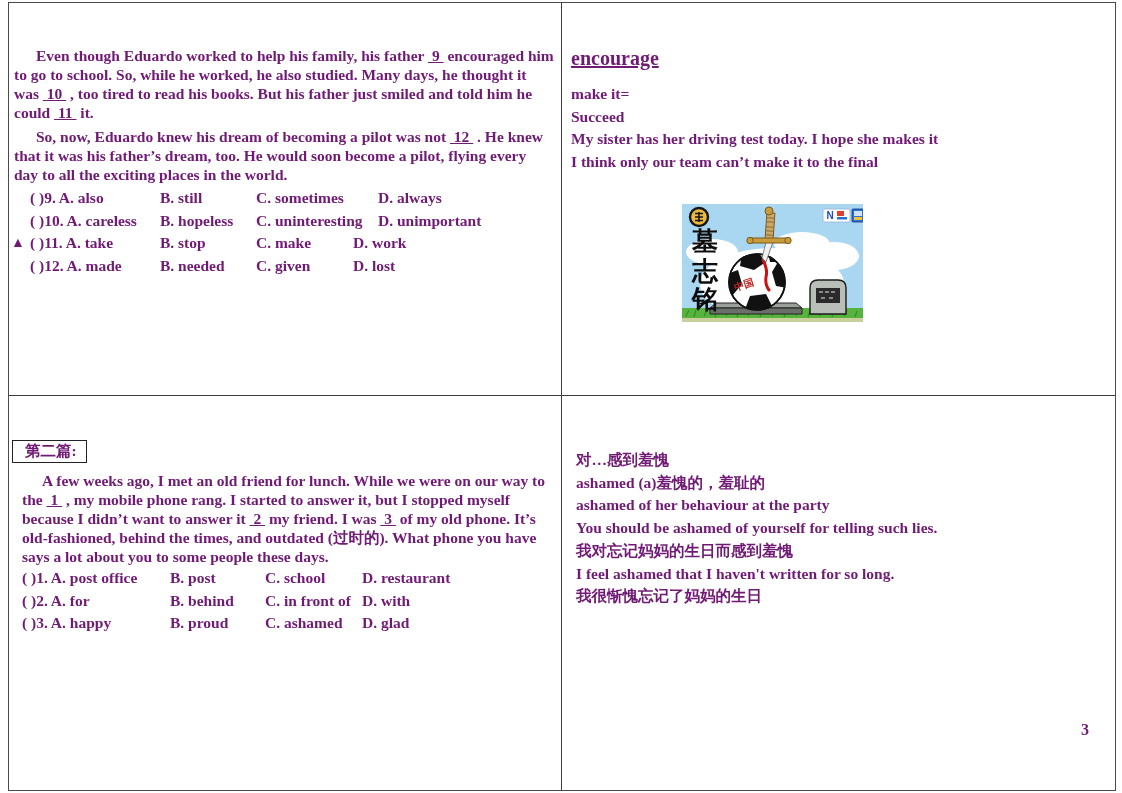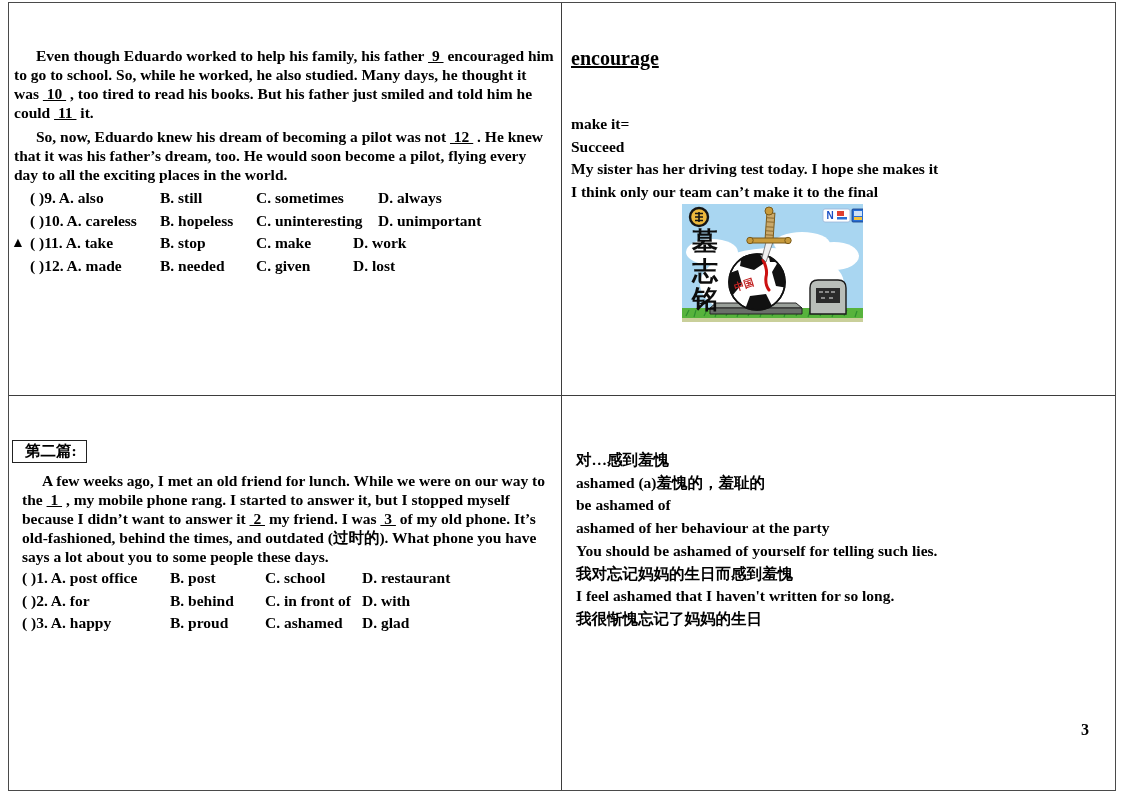--- a/index.html
+++ b/index.html
@@ -1,17 +1,17 @@
 <!DOCTYPE html>
 <html><head>
 <meta charset="utf-8">
 <style>
   html,body{margin:0;padding:0;background:#fff;}
   .canvas{position:relative;width:1122px;height:793px;background:#fff;overflow:hidden;
-          font-family:"Liberation Serif","DejaVu Serif",serif;font-weight:700;color:#000000;}
+          font-family:"Liberation Serif","DejaVu Serif",serif;font-weight:700;color:#701a75;}
   .sheet{position:absolute;left:8px;top:2px;width:1106px;height:787px;border:1px solid #4a4a4a;}
   .vdiv{position:absolute;left:552px;top:0;bottom:0;width:1px;background:#3d3d3d;}
   .hdiv{position:absolute;top:392px;left:0;right:0;height:1px;background:#3d3d3d;}
   .cell{position:absolute;overflow:hidden;}
   .cell.tl{left:0;top:0;width:552px;height:392px;}
   .cell.tr{left:553px;top:0;right:0;height:392px;}
   .cell.bl{left:0;top:393px;width:552px;bottom:0;}
   .cell.br{left:553px;top:393px;right:0;bottom:0;}
 
   .passage{position:absolute;left:5px;top:43px;width:540px;font-size:15.5px;line-height:19px;}
@@ -24,21 +24,21 @@
   .qrow{position:relative;padding-left:21px;line-height:22.6px;white-space:nowrap;}
   .qblock.bottom .qrow{padding-left:13px;}
   .qmarker{position:absolute;left:2px;top:0;font-size:14px;}
   .qc{display:inline-block;}
   .qblock.top .qc0{width:130px;} .qblock.top .qc1{width:96px;} .qblock.top .qc2{width:122px;}
   .qblock.top .qrow:nth-child(n+3) .qc2{width:97px;}
   .qblock.bottom .qc0{width:148px;} .qblock.bottom .qc1{width:95px;} .qblock.bottom .qc2{width:97px;}
 
   .headword{position:absolute;left:9px;top:44px;font-size:20px;line-height:22px;text-decoration:underline;}
   .nlines{position:absolute;font-size:15.5px;line-height:22.7px;}
-  .nlines.tr-notes{left:9px;top:110px;width:540px;}
+  .nlines.tr-notes{left:9px;top:80px;width:540px;}
   .nlines.br-notes{left:14px;top:53px;width:535px;}
   .nline{white-space:nowrap;}
 
   .seclabel{position:absolute;left:3px;top:44px;border:1px solid #222;padding:0 9px 2px 12px;
             font-size:15.5px;line-height:19px;}
   .passage.p2{left:13px;top:75px;width:530px;}
   .passage.p2 p{text-indent:20px;}
 
   .cartoon{position:absolute;left:120px;top:201px;width:181px;height:122px;display:block;}
 
@@ -166,21 +166,20 @@
         <div class="qrow"><span class="qc qc0">( )1. A. post office</span><span class="qc qc1">B. post</span><span class="qc qc2">C. school</span><span class="qc qc3">D. restaurant</span></div>
         <div class="qrow"><span class="qc qc0">( )2. A. for</span><span class="qc qc1">B. behind</span><span class="qc qc2">C. in front of</span><span class="qc qc3">D. with</span></div>
         <div class="qrow"><span class="qc qc0">( )3. A. happy</span><span class="qc qc1">B. proud</span><span class="qc qc2"> C. ashamed</span><span class="qc qc3">D. glad</span></div>
       </div>
     </div>
 
     <div class="cell br">
       <div class="nlines br-notes">
           <div class="nline">对…感到羞愧</div>
           <div class="nline">ashamed (a)羞愧的，羞耻的</div>
-          <div class="nline">be ashamed of</div>
           <div class="nline">ashamed of her behaviour at the party</div>
           <div class="nline">You should be ashamed of yourself for telling such lies.</div>
           <div class="nline">我对忘记妈妈的生日而感到羞愧</div>
           <div class="nline">I feel ashamed that I haven't written for so long.</div>
           <div class="nline">我很惭愧忘记了妈妈的生日</div>
         </div>
       <div class="pagenum">3</div>
     </div>
   </div>
 </div>

